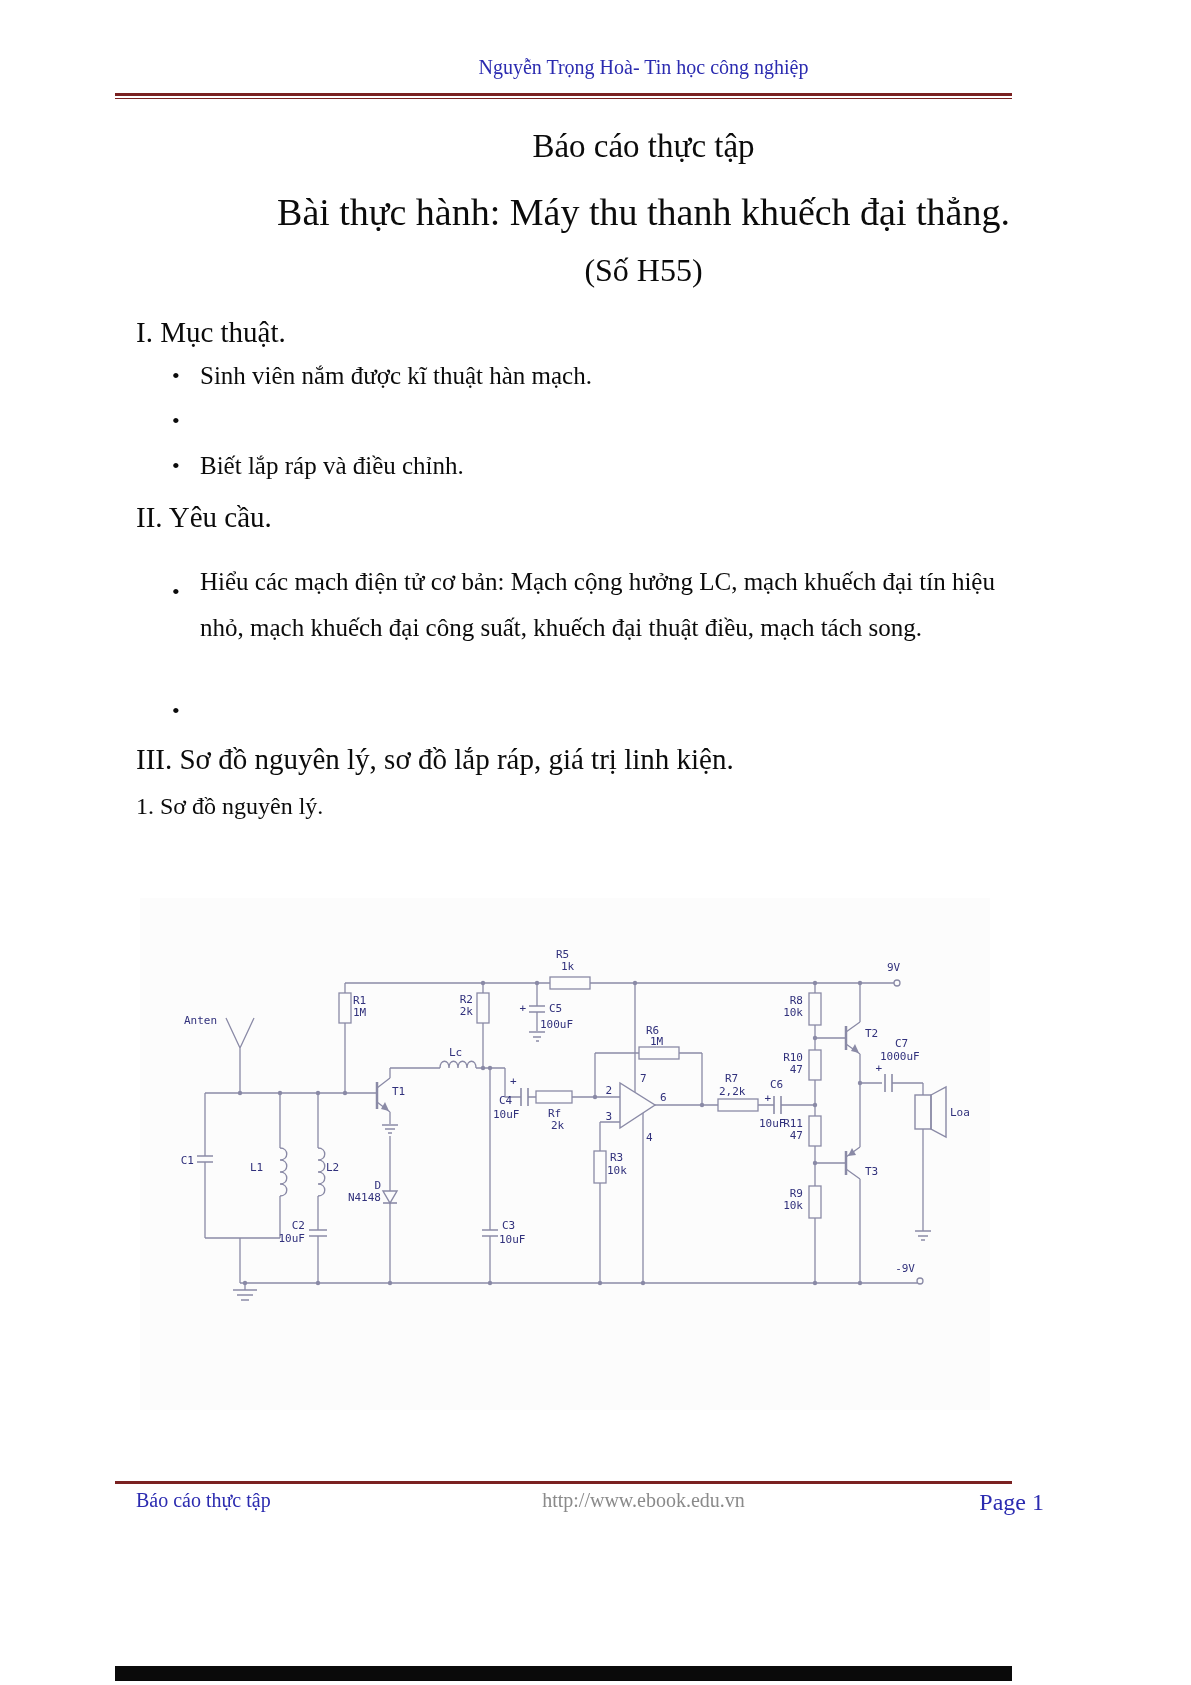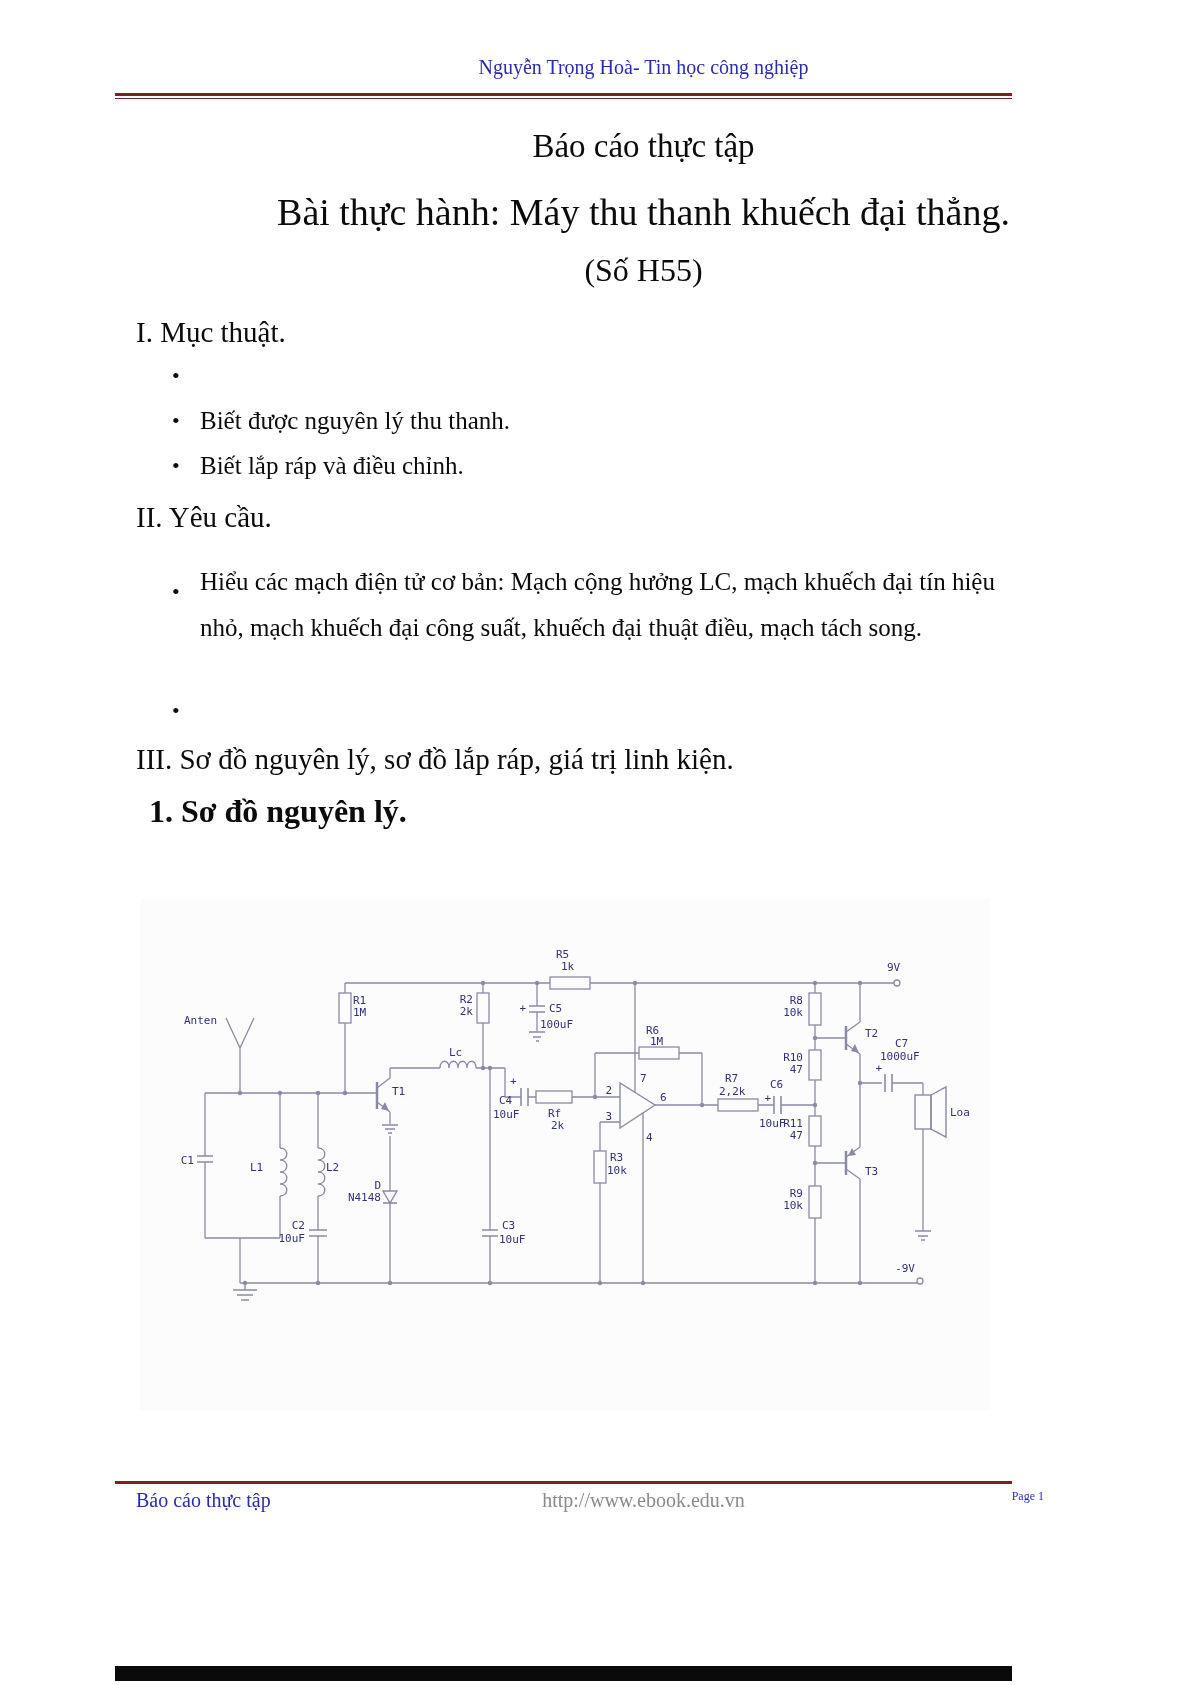--- a/index.html
+++ b/index.html
@@ -10,49 +10,49 @@
   .header-text{top:56px;font-size:20px;color:#2b2bb0;}
   .header-rule{top:93px;left:115px;width:897px;height:2px;
                border-top:3px solid #7a2121;border-bottom:1px solid #7a2121;}
   .title{top:128px;font-size:33px;}
   .subtitle{top:190px;font-size:38px;}
   .code{top:252px;font-size:32px;font-family:Liberation Serif, serif;}
   .h-sec{left:136px;font-size:29px;}
   .bullet{left:170px;font-size:25px;padding-left:30px;}
   .bullet .marker{position:absolute;left:2px;top:1px;font-size:22px;}
   .wrapbullet{width:795px;line-height:46px;}
-  .sub-head{left:149px;font-size:32px;font-weight:bold;}
+  .sub-head{left:136px;font-size:24px;}
   .figure{top:898px;left:140px;width:850px;height:512px;background:#fcfcfc;}
   .footer-rule{top:1481px;left:115px;width:897px;height:0;border-top:3px solid #7a2121;}
   .footer-left{top:1489px;left:136px;font-size:20px;color:#2b2bb0;}
   .footer-center{top:1489px;font-size:20px;color:#8a8a8a;}
-  .footer-right{top:1489px;right:179px;font-size:12px;color:#2b2bb0;}
+  .footer-right{top:1489px;right:179px;font-size:24px;color:#2b2bb0;}
   .bottom-bar{top:1666px;left:115px;width:897px;height:15px;background:#0a0a0a;}
   svg text{font-family:"DejaVu Sans Mono",monospace;font-size:11px;fill:#31317c;}
 </style>
 </head>
 <body>
 
 <div class="page">
 
   <div class="abs center header-text">Nguyễn Trọng Hoà- Tin học công nghiệp</div>
   <div class="abs header-rule"></div>
 
   <div class="abs center title">Báo cáo thực tập</div>
   <div class="abs center subtitle">Bài thực hành: Máy thu thanh khuếch đại thẳng.</div>
   <div class="abs center code">(Số H55)</div>
 
   <div class="abs h-sec" style="top:316px">I. Mục thuật.</div>
 
   <div class="abs bullet" style="top:362px">
     <span class="marker">•</span>
+    <span>Sinh viên nắm được kĩ thuật hàn mạch.</span>
   </div>
   <div class="abs bullet" style="top:407px">
     <span class="marker">•</span>
-    <span>Biết được nguyên lý thu thanh.</span>
   </div>
   <div class="abs bullet" style="top:452px">
     <span class="marker">•</span>
     <span>Biết lắp ráp và điều chỉnh.</span>
   </div>
 
   <div class="abs h-sec" style="top:501px">II. Yêu cầu.</div>
 
   <div class="abs bullet wrapbullet" style="top:559px">
     <span class="marker" style="top:10px">•</span>

